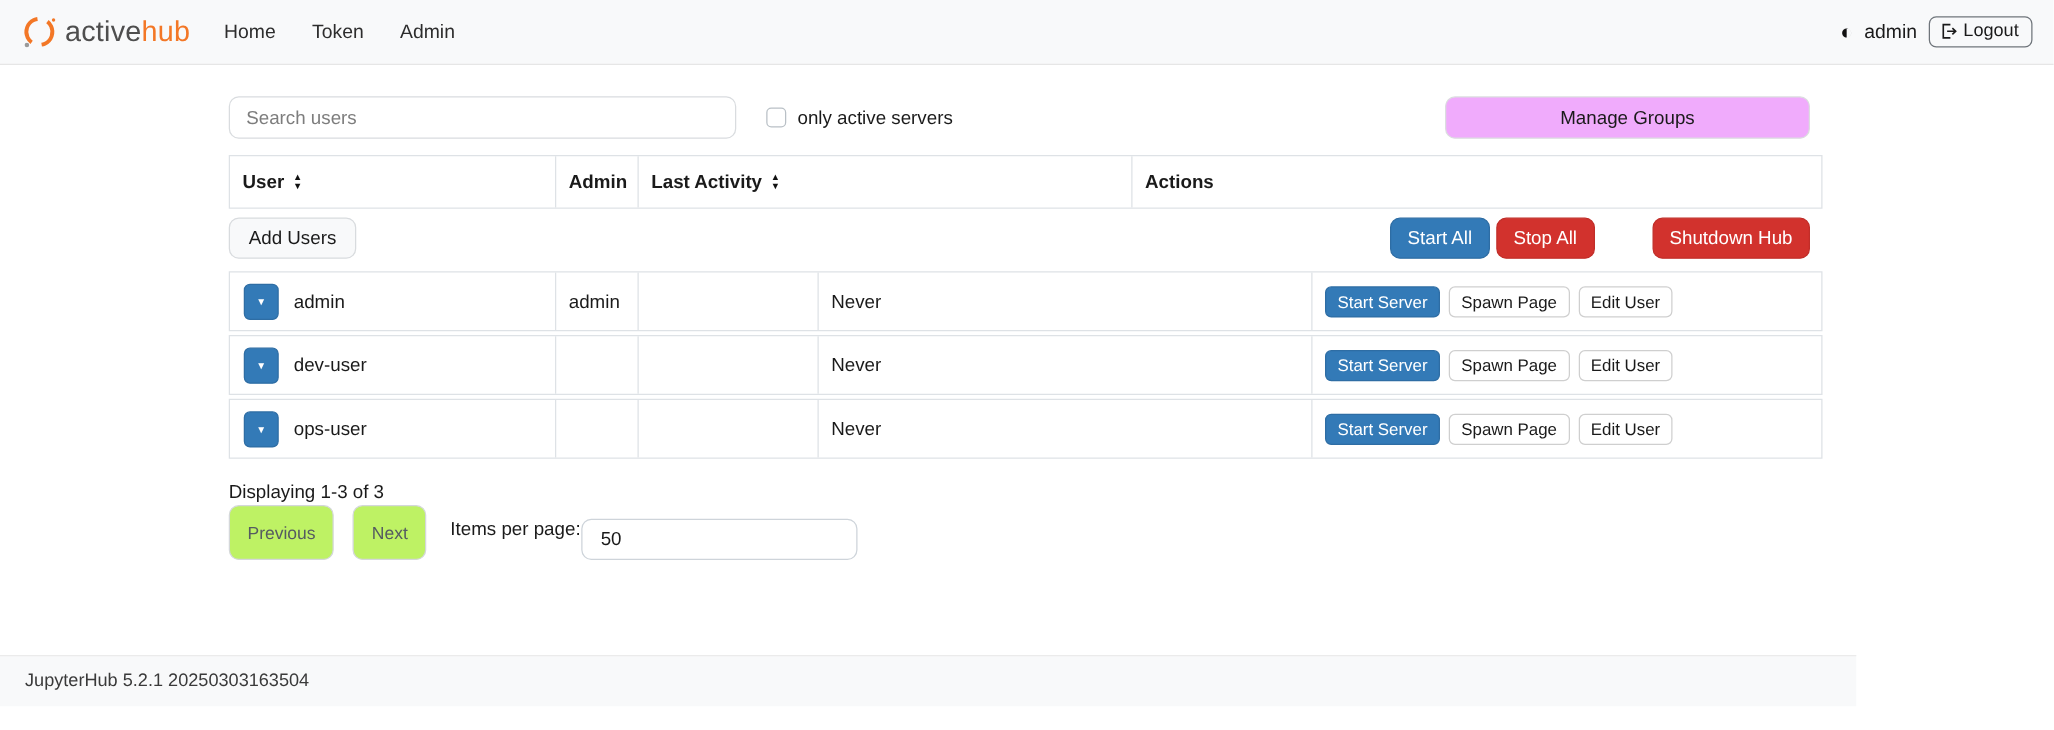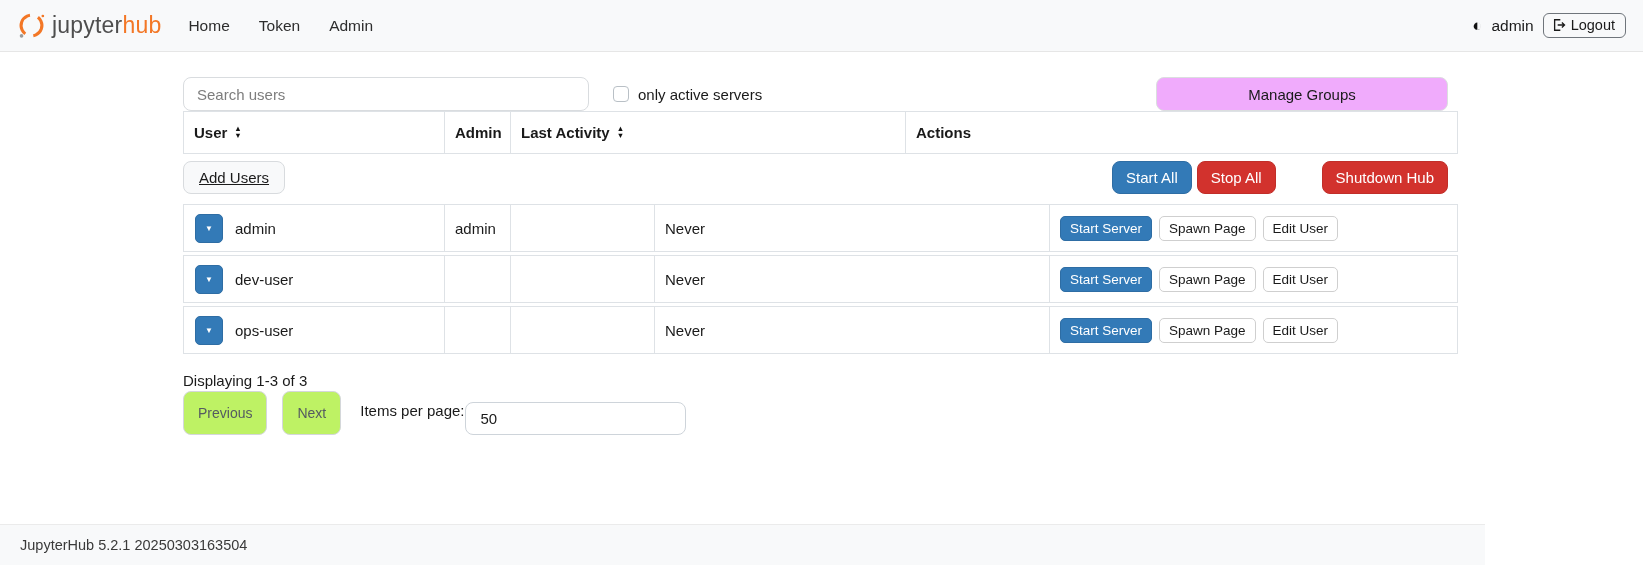--- a/index.html
+++ b/index.html
@@ -32,35 +32,35 @@
   .search-input::placeholder { color: #7d7d7d; }
   .checkbox-group { display: flex; align-items: center; gap: 9px; margin-left: 24px; }
   .checkbox { width: 16px; height: 16px; border: 1px solid #b9c0c6; border-radius: 4px;
     background: #fff; cursor: pointer; flex: 0 0 auto; }
   .checkbox-label { font-size: 15px; color: #1a1a1a; }
   .manage-groups-btn { margin-left: auto; margin-right: 10px; width: 292px; height: 34px;
     background: #f0abfc; border: 1px solid #dbdedf; border-radius: 8px; font-size: 15px;
     color: #1a1a1a; cursor: pointer; font-family: "Liberation Sans", sans-serif; }
 
   
-  .user-table { }
+  .user-table { margin-top: 13px; }
   .t-row { display: flex; width: 100%; }
   .t-row.bordered { border: 1px solid #dee2e6; background: #fff; }
   .t-cell { display: flex; align-items: center; padding: 0 0 0 10px; }
   .t-cell + .t-cell { border-left: 1px solid #dee2e6; }
   .col-user { width: 260px; } .col-admin { width: 66px; } .col-server { width: 144px; }
   .col-activity { width: 395px; } .col-actions { width: 408px; }
   .header-row { height: 43px; font-weight: bold; font-size: 15px; }
   .sort-icon { display: inline-flex; flex-direction: column; margin-left: 7px;
     font-size: 7.5px; line-height: 0.85; color: #111; cursor: pointer; }
 
   .toolbar-row { height: 47px; display: flex; align-items: center; }
   .btn { border-radius: 8px; font-size: 15px; cursor: pointer; border: 1px solid transparent;
     font-family: "Liberation Sans", sans-serif; }
-  .btn-default { background: #f8f9fa; border-color: #d8dbde; color: #1a1a1a; padding: 7px 15px; text-decoration: underline; }
+  .btn-default { background: #f8f9fa; border-color: #d8dbde; color: #1a1a1a; padding: 7px 15px; }
   .btn-primary { background: #337ab7; border-color: #2e6da4; color: #fff; padding: 7px 13px; }
   .btn-danger { background: #d2322d; border-color: #c12e29; color: #fff; padding: 7px 13px; }
   .toolbar-right { margin-left: auto; margin-right: 10px; display: flex; align-items: flex-start; }
   .toolbar-right .gap-s { width: 5px; } .toolbar-right .gap-l { width: 46px; }
 
   .data-row { height: 48px; margin-top: 3px; font-size: 15px; }
   .dropdown-toggle { width: 28px; height: 29px; border-radius: 5px; background: #337ab7;
     border: 1px solid #2e6da4; color: #fff; display: inline-flex; align-items: center;
     justify-content: center; font-size: 8px; cursor: pointer; margin-left: 1px; }
   .row-username { margin-left: 12px; }
@@ -94,21 +94,21 @@
 
 <div class="navbar">
   <div class="brand">
     <span style="display:inline-flex;">
       <svg width="29" height="29" viewBox="0 0 32 32">
         <circle cx="16" cy="16" r="11.5" fill="none" stroke="#f37726" stroke-width="3.4" stroke-dasharray="27 9.2" stroke-dashoffset="6" transform="rotate(-25 16 16)"></circle>
         <circle cx="5" cy="27.5" r="2" fill="#9a9a9a"></circle>
         <circle cx="28.5" cy="5.5" r="1.5" fill="#f37726"></circle>
       </svg>
     </span>
-    <span class="brand-text"><span class="brand-jupyter">jupyter</span><span class="brand-hub">hub</span></span>
+    <span class="brand-text"><span class="brand-jupyter">active</span><span class="brand-hub">hub</span></span>
   </div>
   <div class="nav-links">
     <span class="nav-link">Home</span>
     <span class="nav-link">Token</span>
     <span class="nav-link">Admin</span>
   </div>
   <div class="nav-right">
     <span class="theme-icon">◐</span>
     <span class="nav-user">admin</span>
     <button class="logout-btn">

